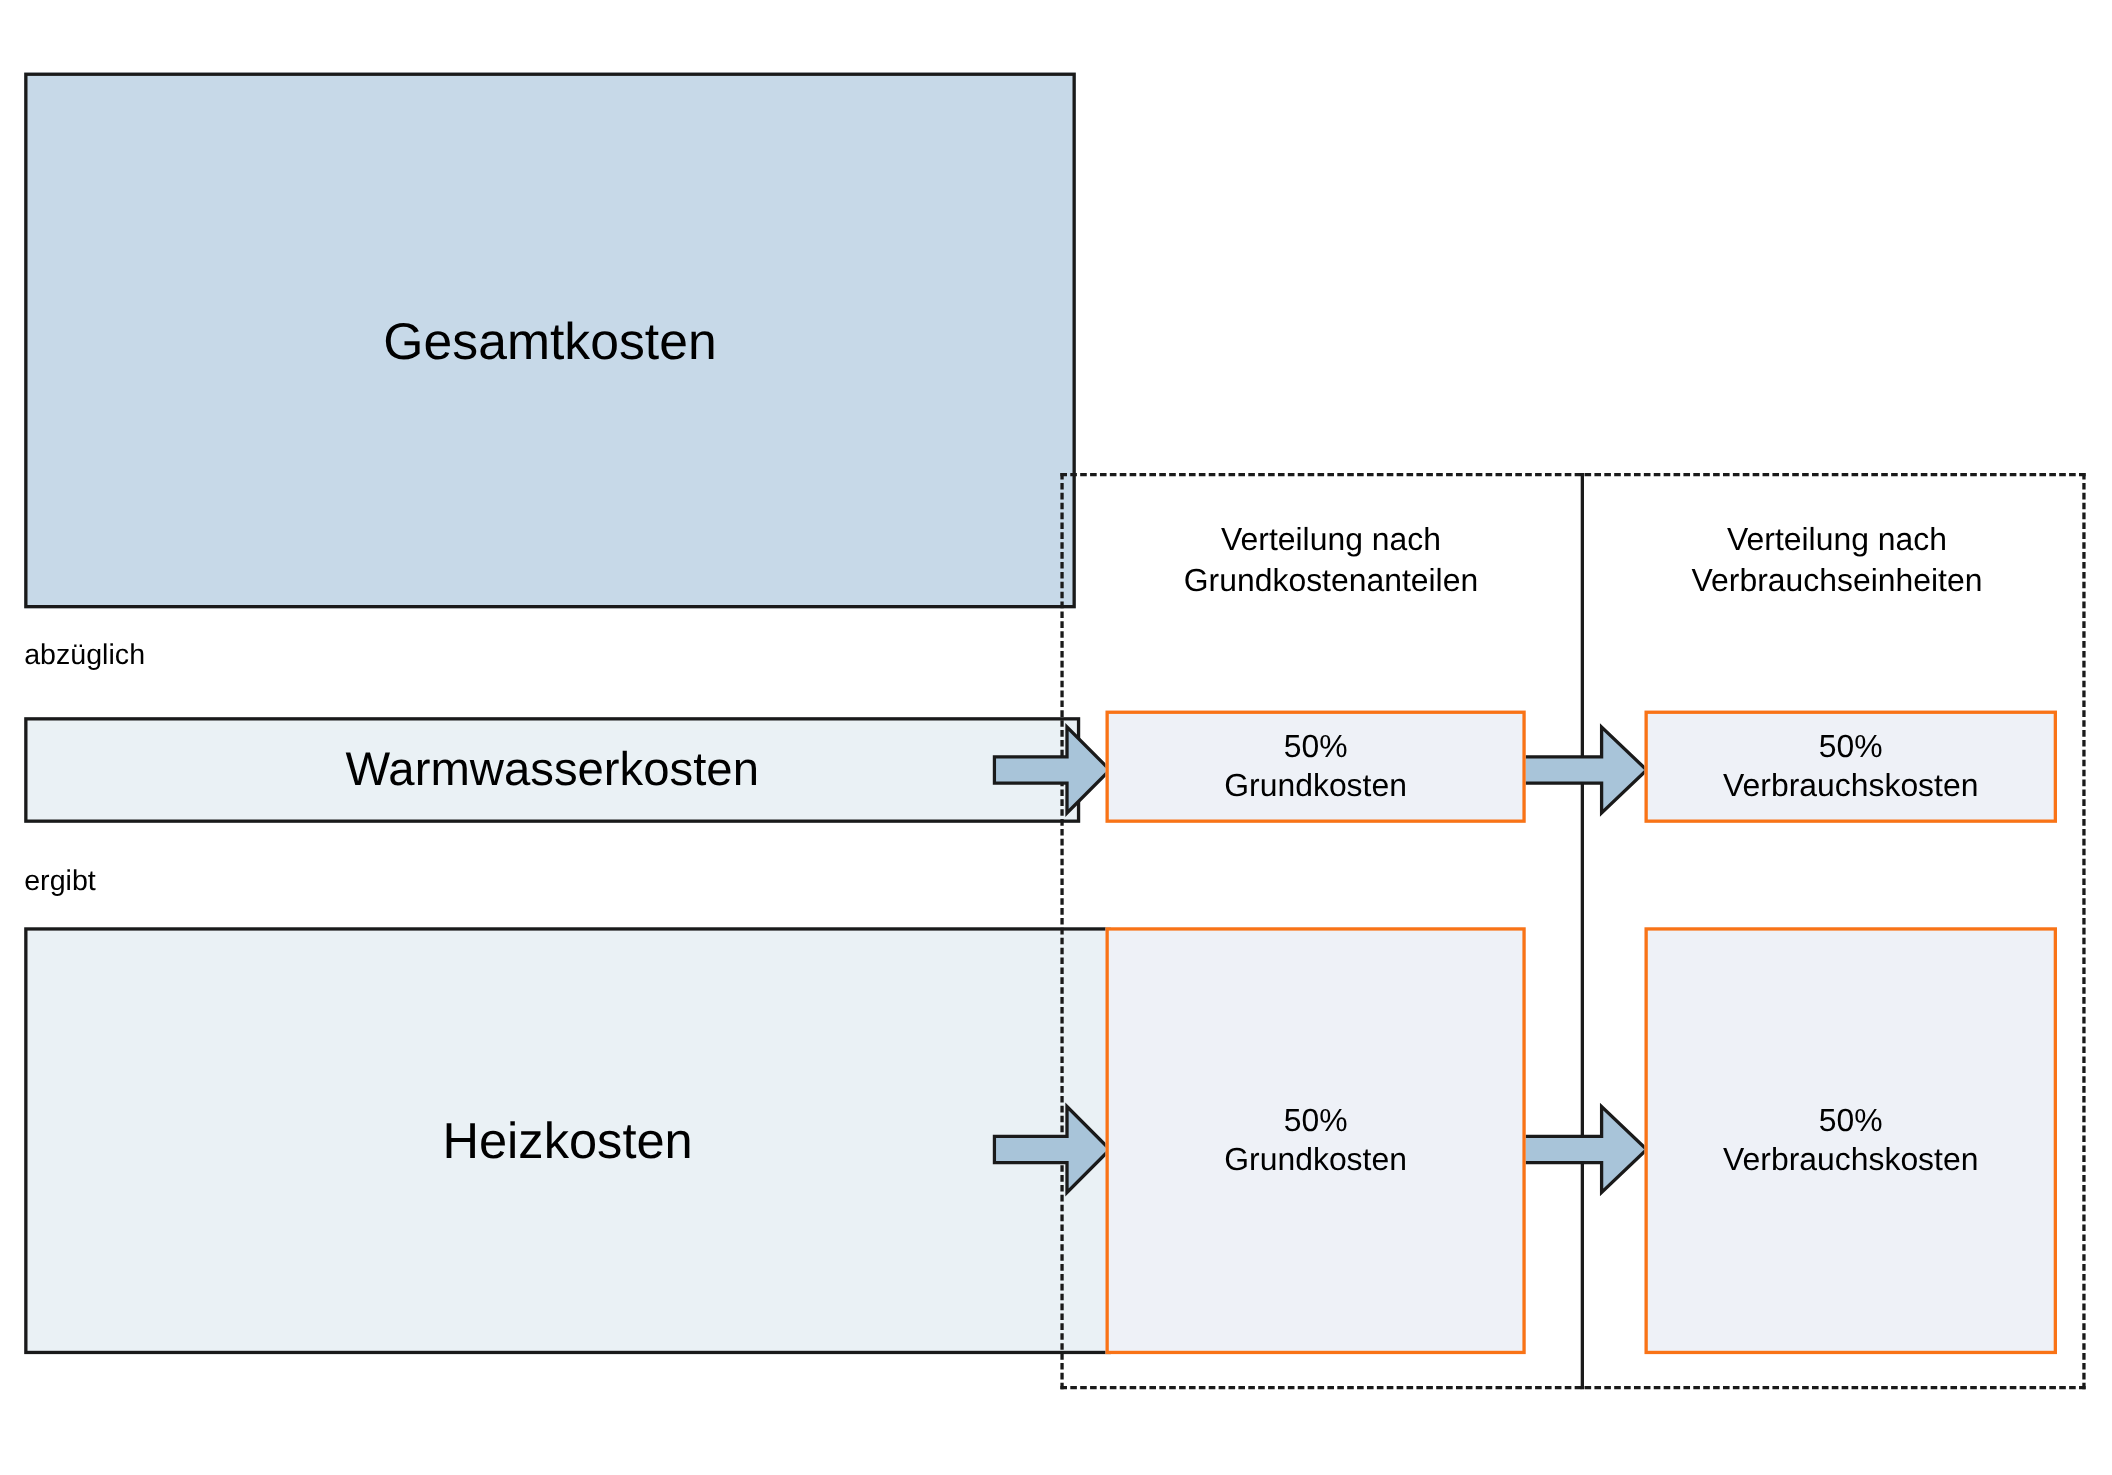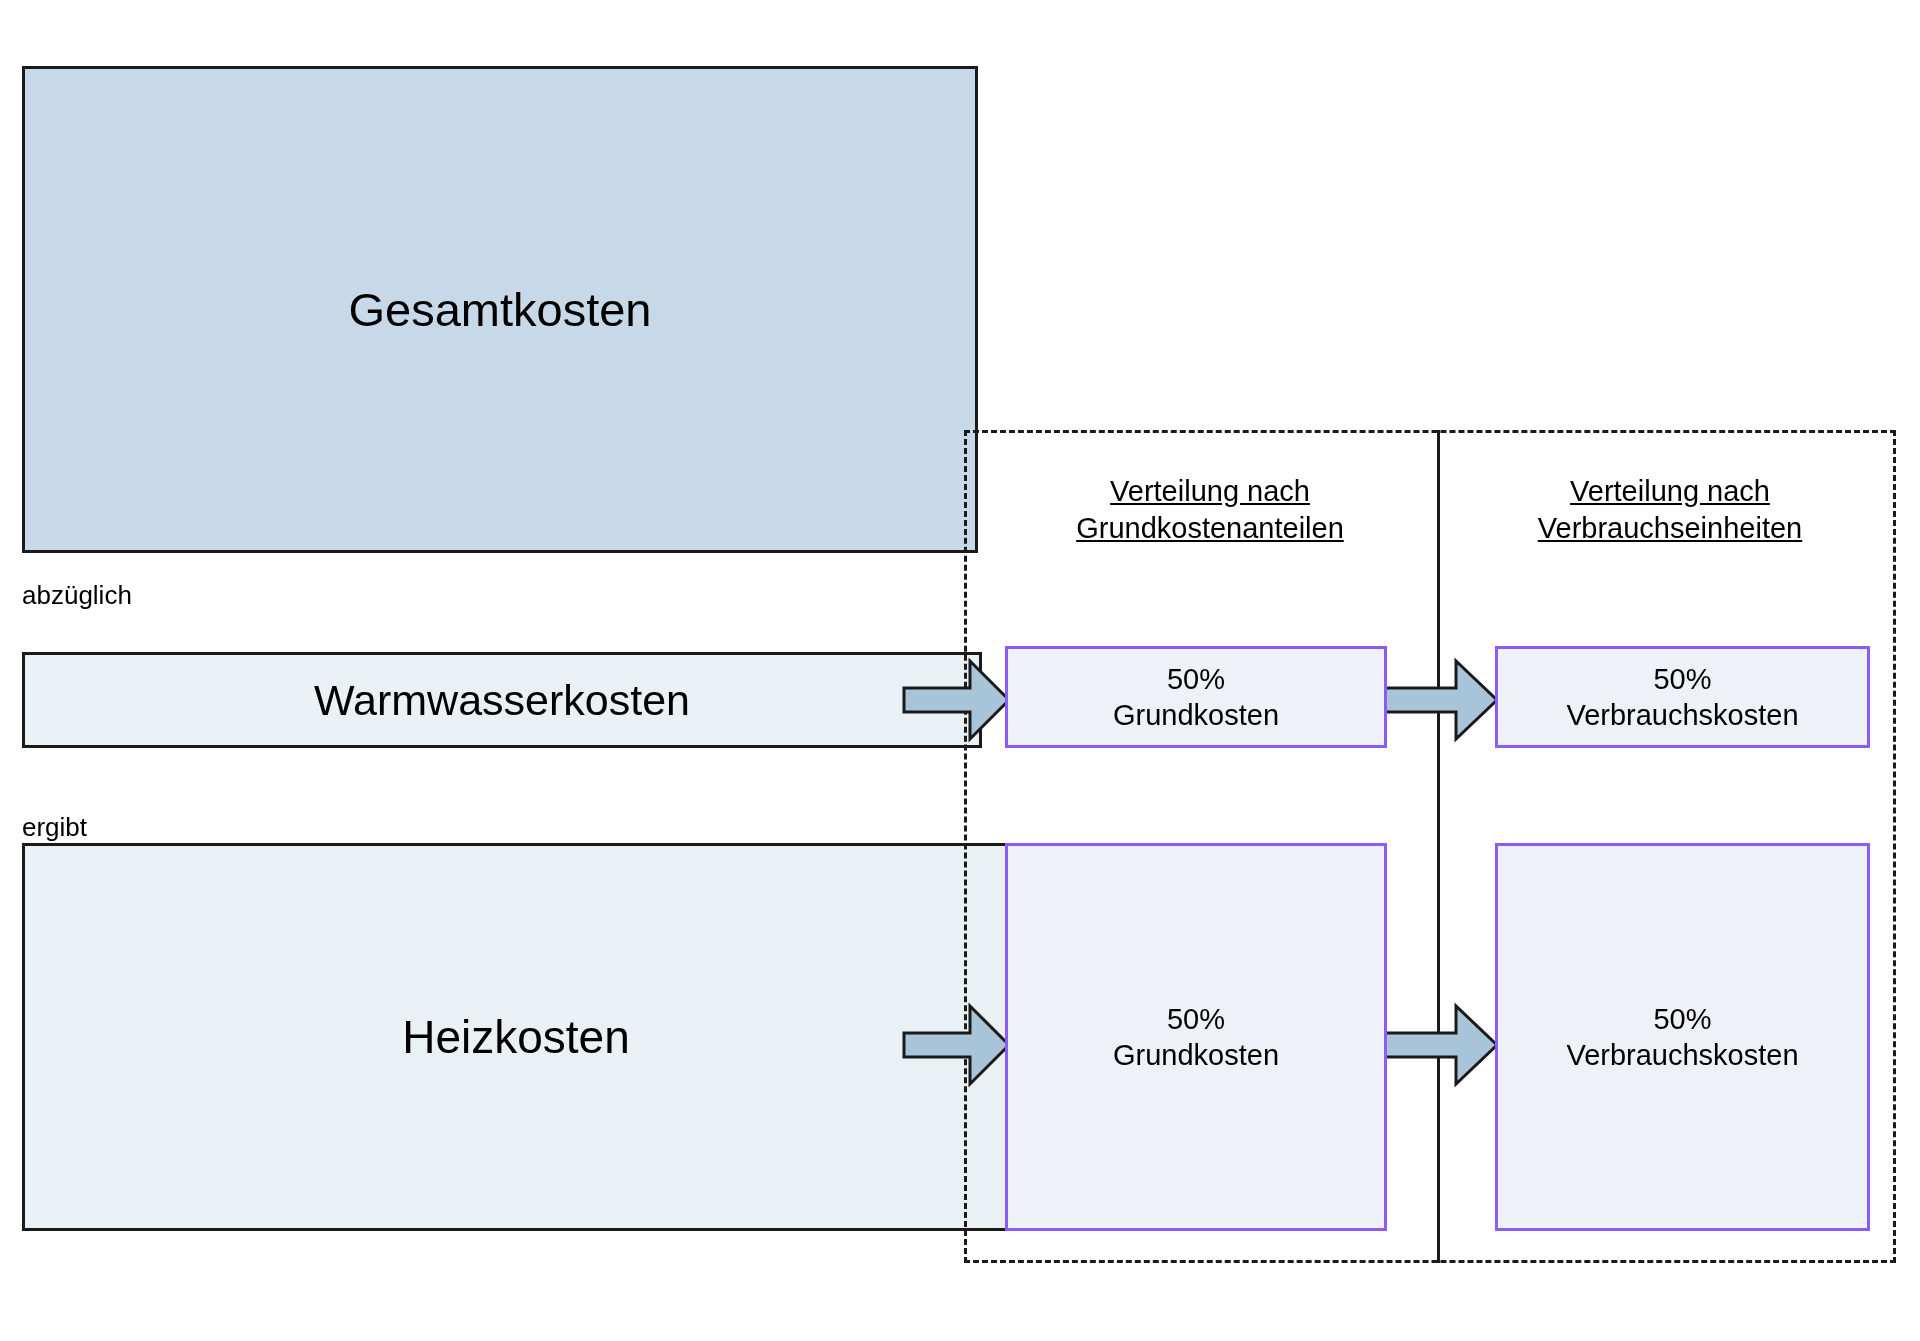--- a/index.html
+++ b/index.html
@@ -62,21 +62,20 @@
   }
   #label-abzueglich {
     left: 22px;
     top: 580px;
     width: 884px;
   }
   #label-ergibt {
     left: 22px;
     top: 785px;
     width: 884px;
-    margin-top: 27px;
   }
   
   #distribution-region {
     position: absolute;
     left: 964px;
     top: 430px;
     width: 932px;
     height: 833px;
     border: 3px dashed #1a1a1a;
     box-sizing: border-box;
@@ -88,37 +87,36 @@
     width: 0;
     height: 833px;
     border-left: 3px solid #1a1a1a;
   }
   .column-heading {
     position: absolute;
     text-align: center;
     font-size: 29px;
     line-height: 1.28;
     white-space: pre-line;
-    text-decoration: underline;
   }
   #heading-grundkosten {
     left: 1000px;
     top: 473px;
     width: 420px;
   }
   #heading-verbrauch {
     left: 1460px;
     top: 473px;
     width: 420px;
   }
   
   .split-box {
     position: absolute;
     box-sizing: border-box;
-    border: 3px solid #8b5cf6;
+    border: 3px solid #f97316;
     background: #eef1f7;
     display: flex;
     align-items: center;
     justify-content: center;
     text-align: center;
     font-size: 29px;
     line-height: 1.25;
     white-space: pre-line;
   }
   #split-ww-grund {

